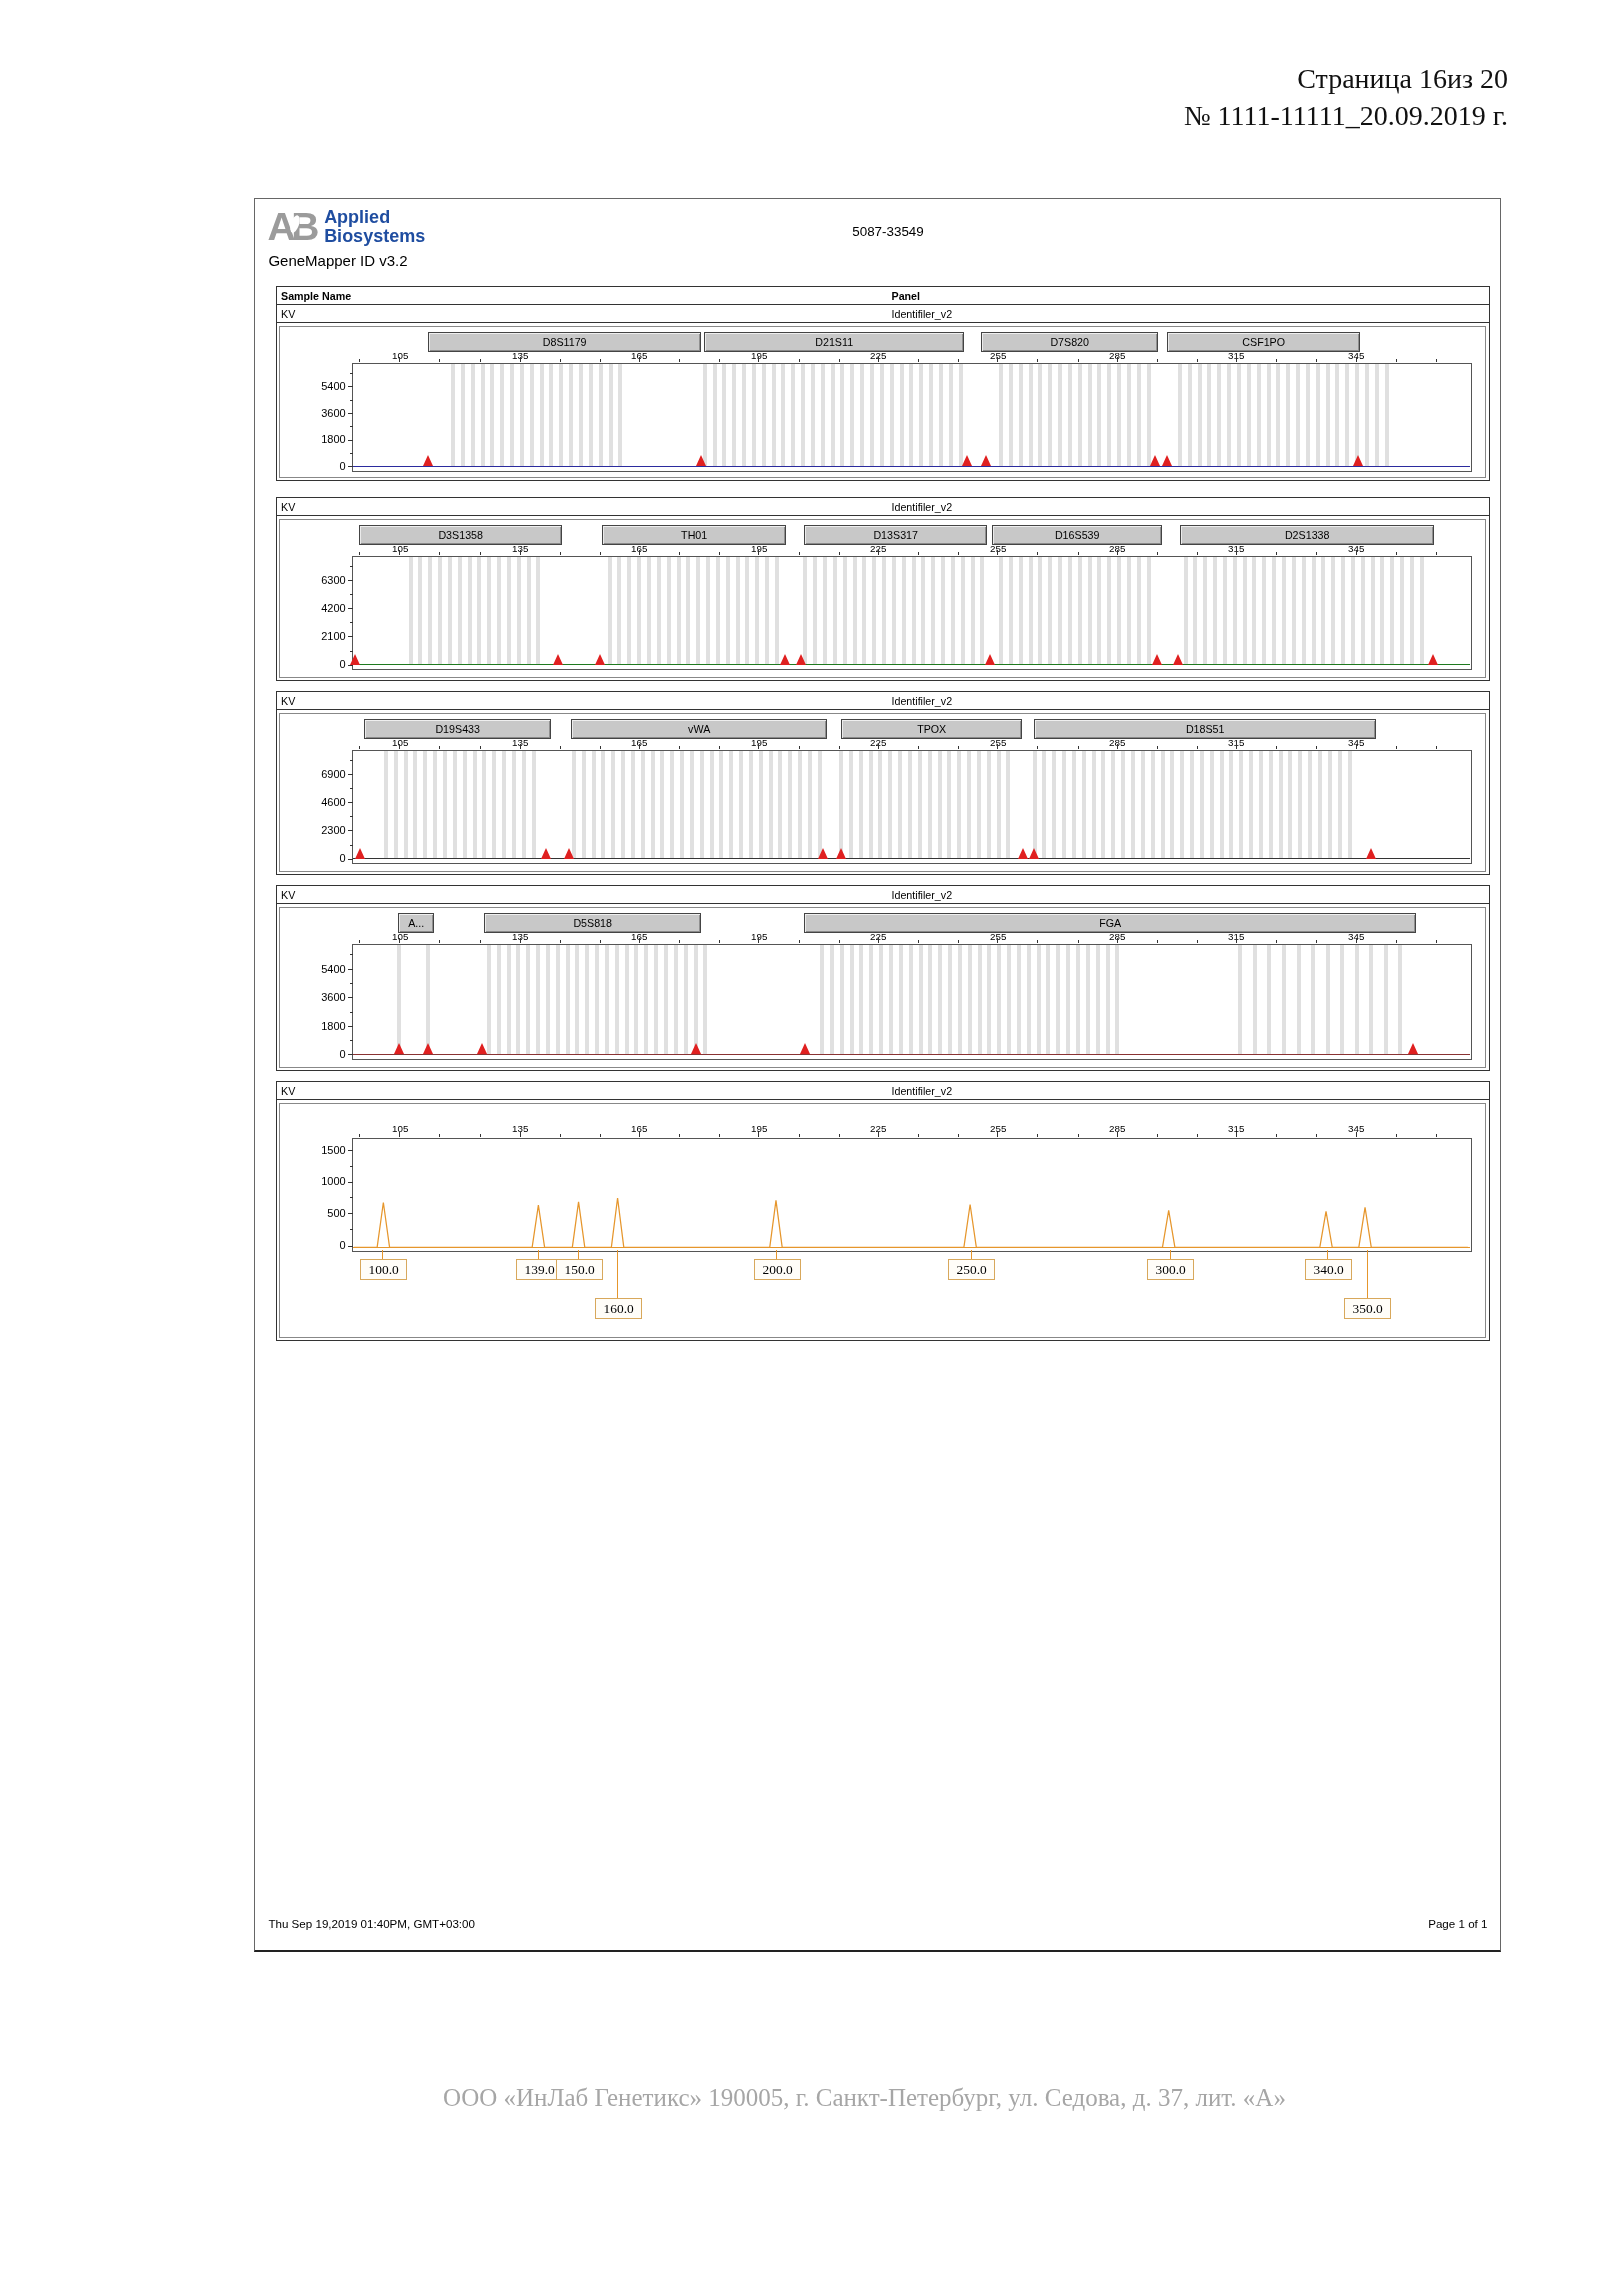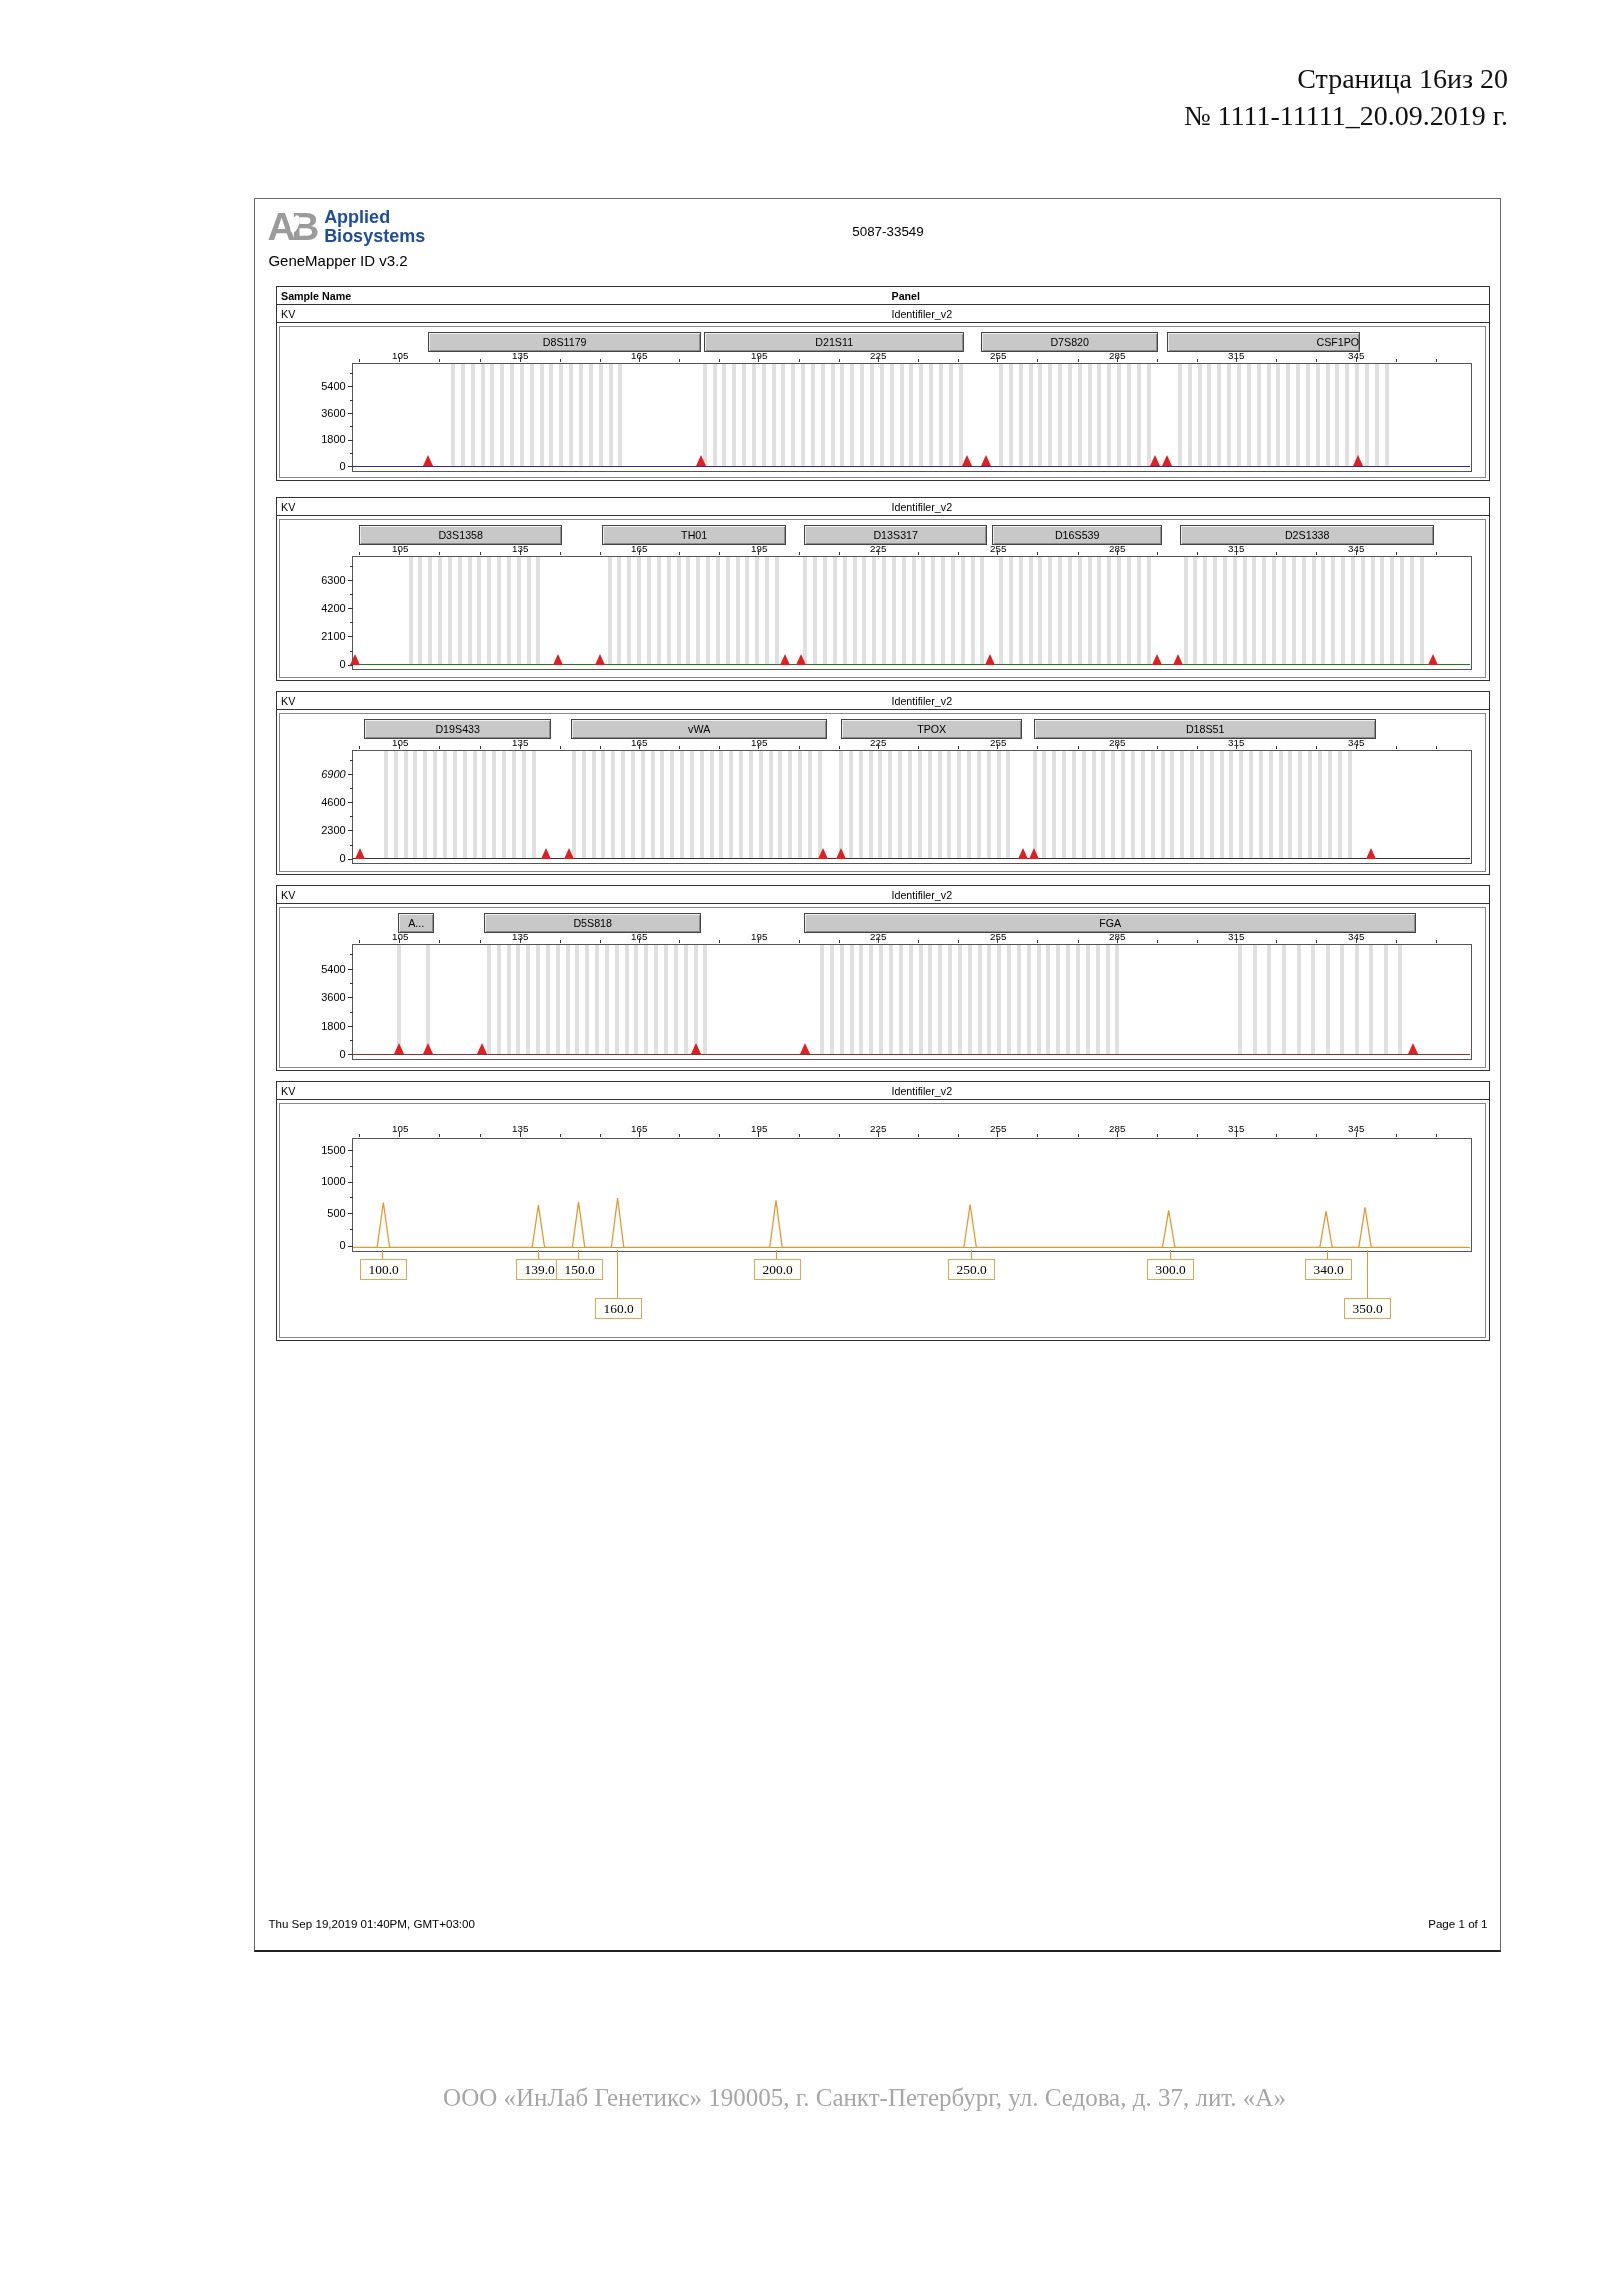--- a/index.html
+++ b/index.html
@@ -164,21 +164,21 @@
           <div class="bin" style="left: 1055px; top: 37px; width: 3.6px; height: 102px;"></div>
           <div class="bin" style="left: 1065px; top: 37px; width: 3.6px; height: 102px;"></div>
           <div class="bin" style="left: 1075px; top: 37px; width: 3.6px; height: 102px;"></div>
           <div class="bin" style="left: 1085px; top: 37px; width: 3.6px; height: 102px;"></div>
           <div class="bin" style="left: 1095px; top: 37px; width: 3.6px; height: 102px;"></div>
           <div class="bin" style="left: 1105px; top: 37px; width: 3.6px; height: 102px;"></div>
           <div class="trace" style="left: 73px; top: 139px; width: 1117px; height: 1.8px; background: rgb(43, 43, 158);"></div>
           <div class="marker" style="left: 148px; top: 5.3px; width: 271px;">D8S1179</div>
           <div class="marker" style="left: 424px; top: 5.3px; width: 258px;">D21S11</div>
           <div class="marker" style="left: 701px; top: 5.3px; width: 175px;">D7S820</div>
-          <div class="marker" style="left: 887px; top: 5.3px; width: 191px; text-align: right;">CSF1PO</div>
+          <div class="marker" style="left: 887px; top: 5.3px; width: 191px;">CSF1PO</div>
           <div class="xtick-label" style="left: 102px; top: 23px;">105</div>
           <div class="tickmark" style="left: 119px; top: 30px; height: 5.3px;"></div>
           <div class="xtick-label" style="left: 222px; top: 23px;">135</div>
           <div class="tickmark" style="left: 240px; top: 30px; height: 5.3px;"></div>
           <div class="xtick-label" style="left: 341px; top: 23px;">165</div>
           <div class="tickmark" style="left: 359px; top: 30px; height: 5.3px;"></div>
           <div class="xtick-label" style="left: 461px; top: 23px;">195</div>
           <div class="tickmark" style="left: 478px; top: 30px; height: 5.3px;"></div>
           <div class="xtick-label" style="left: 580px; top: 23px;">225</div>
           <div class="tickmark" style="left: 598px; top: 30px; height: 5.3px;"></div>
@@ -532,21 +532,21 @@
           <div class="tickmark" style="left: 638px; top: 32px; height: 3.6px;"></div>
           <div class="tickmark" style="left: 678px; top: 32px; height: 3.6px;"></div>
           <div class="tickmark" style="left: 757px; top: 32px; height: 3.6px;"></div>
           <div class="tickmark" style="left: 798px; top: 32px; height: 3.6px;"></div>
           <div class="tickmark" style="left: 877px; top: 32px; height: 3.6px;"></div>
           <div class="tickmark" style="left: 917px; top: 32px; height: 3.6px;"></div>
           <div class="tickmark" style="left: 996px; top: 32px; height: 3.6px;"></div>
           <div class="tickmark" style="left: 1036px; top: 32px; height: 3.6px;"></div>
           <div class="tickmark" style="left: 1116px; top: 32px; height: 3.6px;"></div>
           <div class="tickmark" style="left: 1156px; top: 32px; height: 3.6px;"></div>
-          <div class="ylab" style="top: 54px; font-style: italic;">6900</div>
+          <div class="ylab" style="top: 54px;">6900</div>
           <div class="ytick" style="left: 68px; top: 60px;"></div>
           <div class="ytickminor" style="left: 70px; top: 46px;"></div>
           <div class="ytickminor" style="left: 70px; top: 74px;"></div>
           <div class="ylab" style="top: 82px;">4600</div>
           <div class="ytick" style="left: 68px; top: 88px;"></div>
           <div class="ytickminor" style="left: 70px; top: 102px;"></div>
           <div class="ylab" style="top: 110px;">2300</div>
           <div class="ytick" style="left: 68px; top: 116px;"></div>
           <div class="ytickminor" style="left: 70px; top: 131px;"></div>
           <div class="ylab" style="top: 138px;">0</div>

